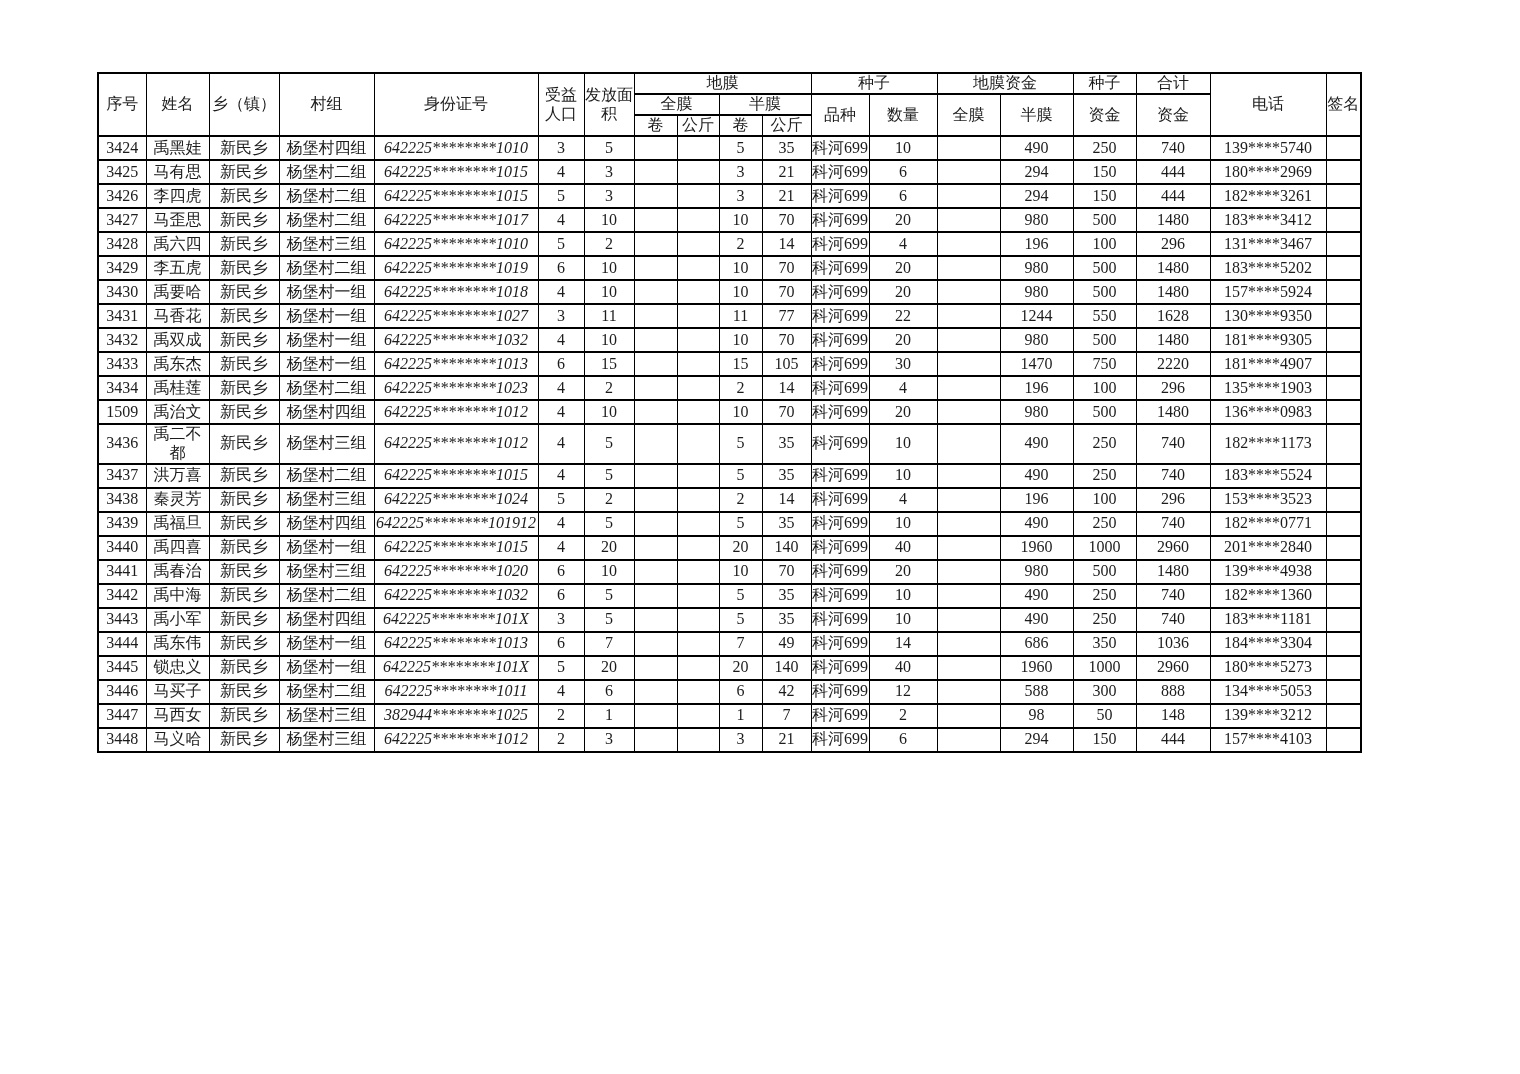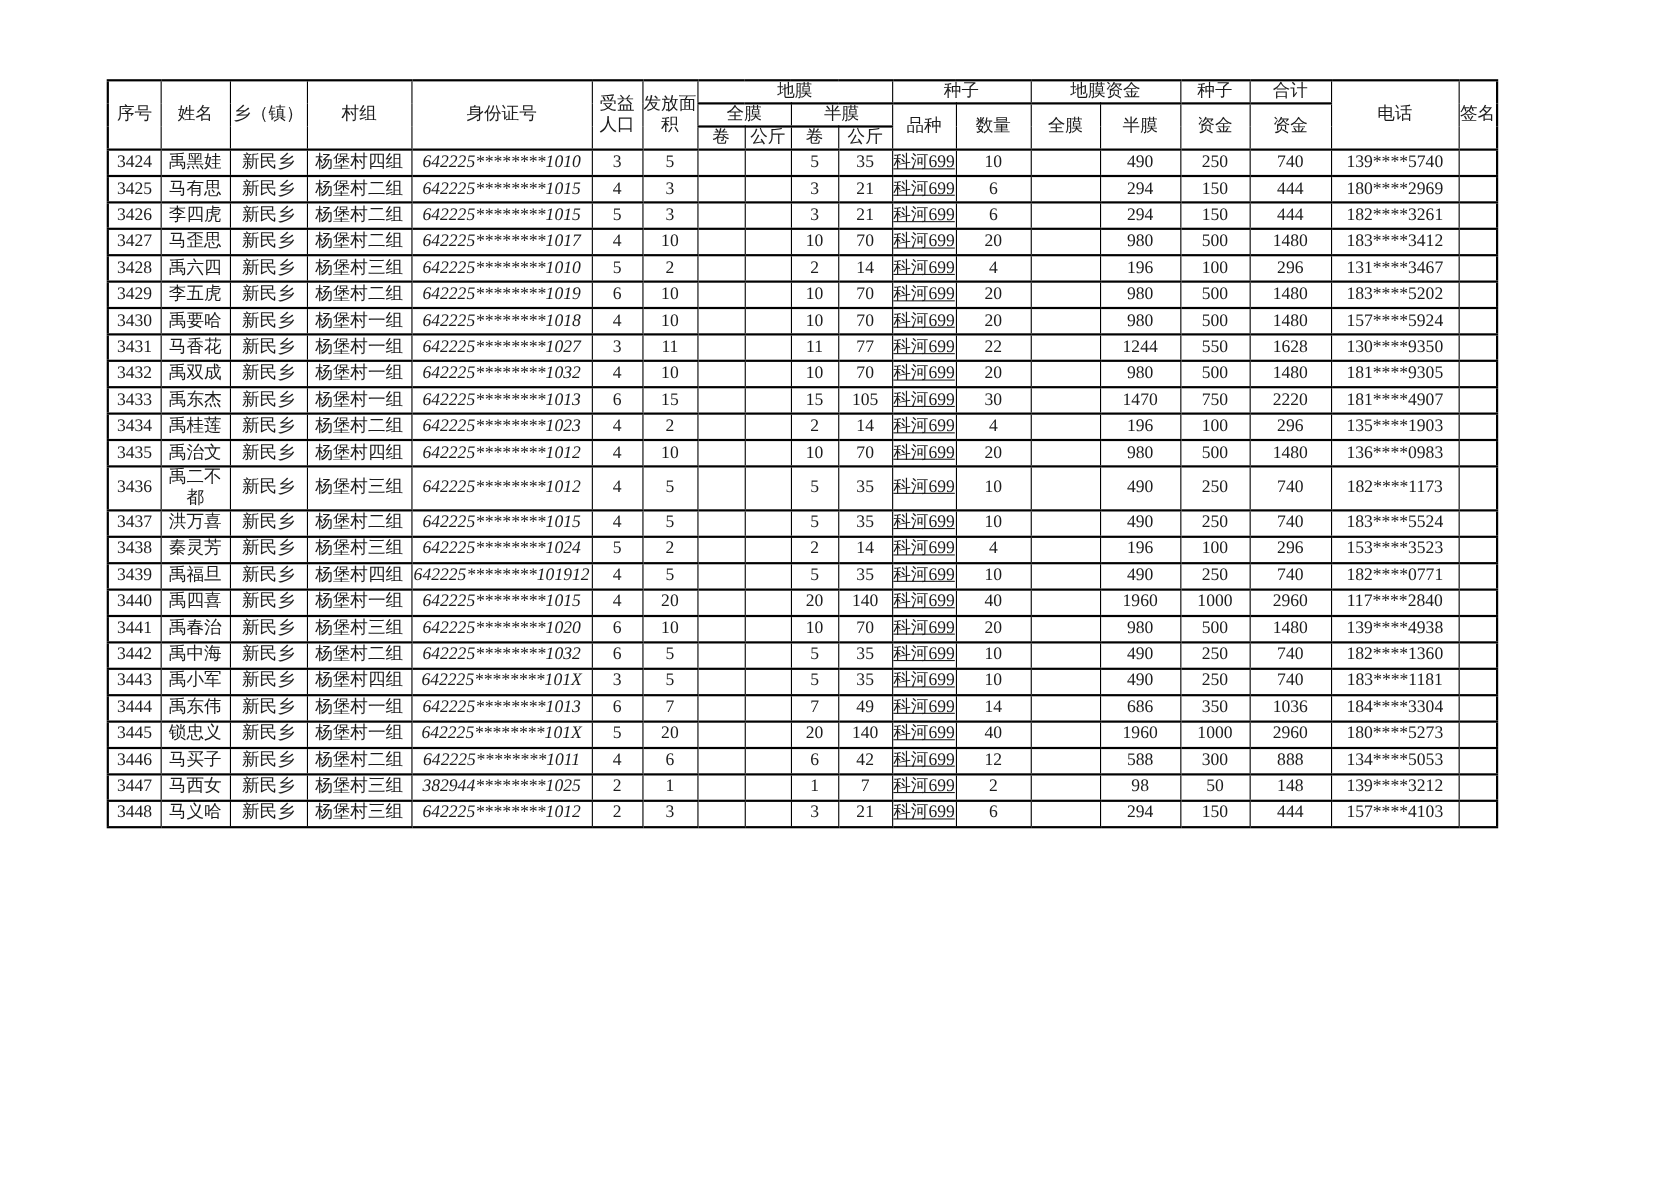--- a/index.html
+++ b/index.html
@@ -31,21 +31,21 @@
     text-align: center;
     vertical-align: middle;
     padding: 0;
     line-height: 1.18;
     overflow: hidden;
   }
   thead tr { height: 21px; }
   tbody tr { height: 24px; }
   th.pad-narrow { padding: 0 5px; margin-left: 48px; }
   th.sign-col   { padding: 0 8px; }
-  td.variety-cell { padding: 0 5px; line-height: 1.05; text-decoration: underline; }
+  td.variety-cell { padding: 0 5px; line-height: 1.05; }
   td.id-cell { padding: 0 1px; font-style: italic; }
 </style>
 </head>
 <body>
 
 <div class="sheet">
   <table class="dist">
     <colgroup>
       <col style="width:48px">
         <col style="width:63px">
@@ -327,21 +327,21 @@
           <td class="variety-cell">科河699</td>
           <td>4</td>
           <td></td>
           <td>196</td>
           <td>100</td>
           <td>296</td>
           <td>135****1903</td>
           <td></td>
         </tr>
         <tr>
-          <td>3435</td>
+          <td>1509</td>
           <td>禹治文</td>
           <td>新民乡</td>
           <td>杨堡村四组</td>
           <td class="id-cell">642225********1012</td>
           <td>4</td>
           <td>10</td>
           <td></td>
           <td></td>
           <td>10</td>
           <td>70</td>
@@ -449,21 +449,21 @@
           <td></td>
           <td></td>
           <td>20</td>
           <td>140</td>
           <td class="variety-cell">科河699</td>
           <td>40</td>
           <td></td>
           <td>1960</td>
           <td>1000</td>
           <td>2960</td>
-          <td>117****2840</td>
+          <td>201****2840</td>
           <td></td>
         </tr>
         <tr>
           <td>3441</td>
           <td>禹春治</td>
           <td>新民乡</td>
           <td>杨堡村三组</td>
           <td class="id-cell">642225********1020</td>
           <td>6</td>
           <td>10</td>

